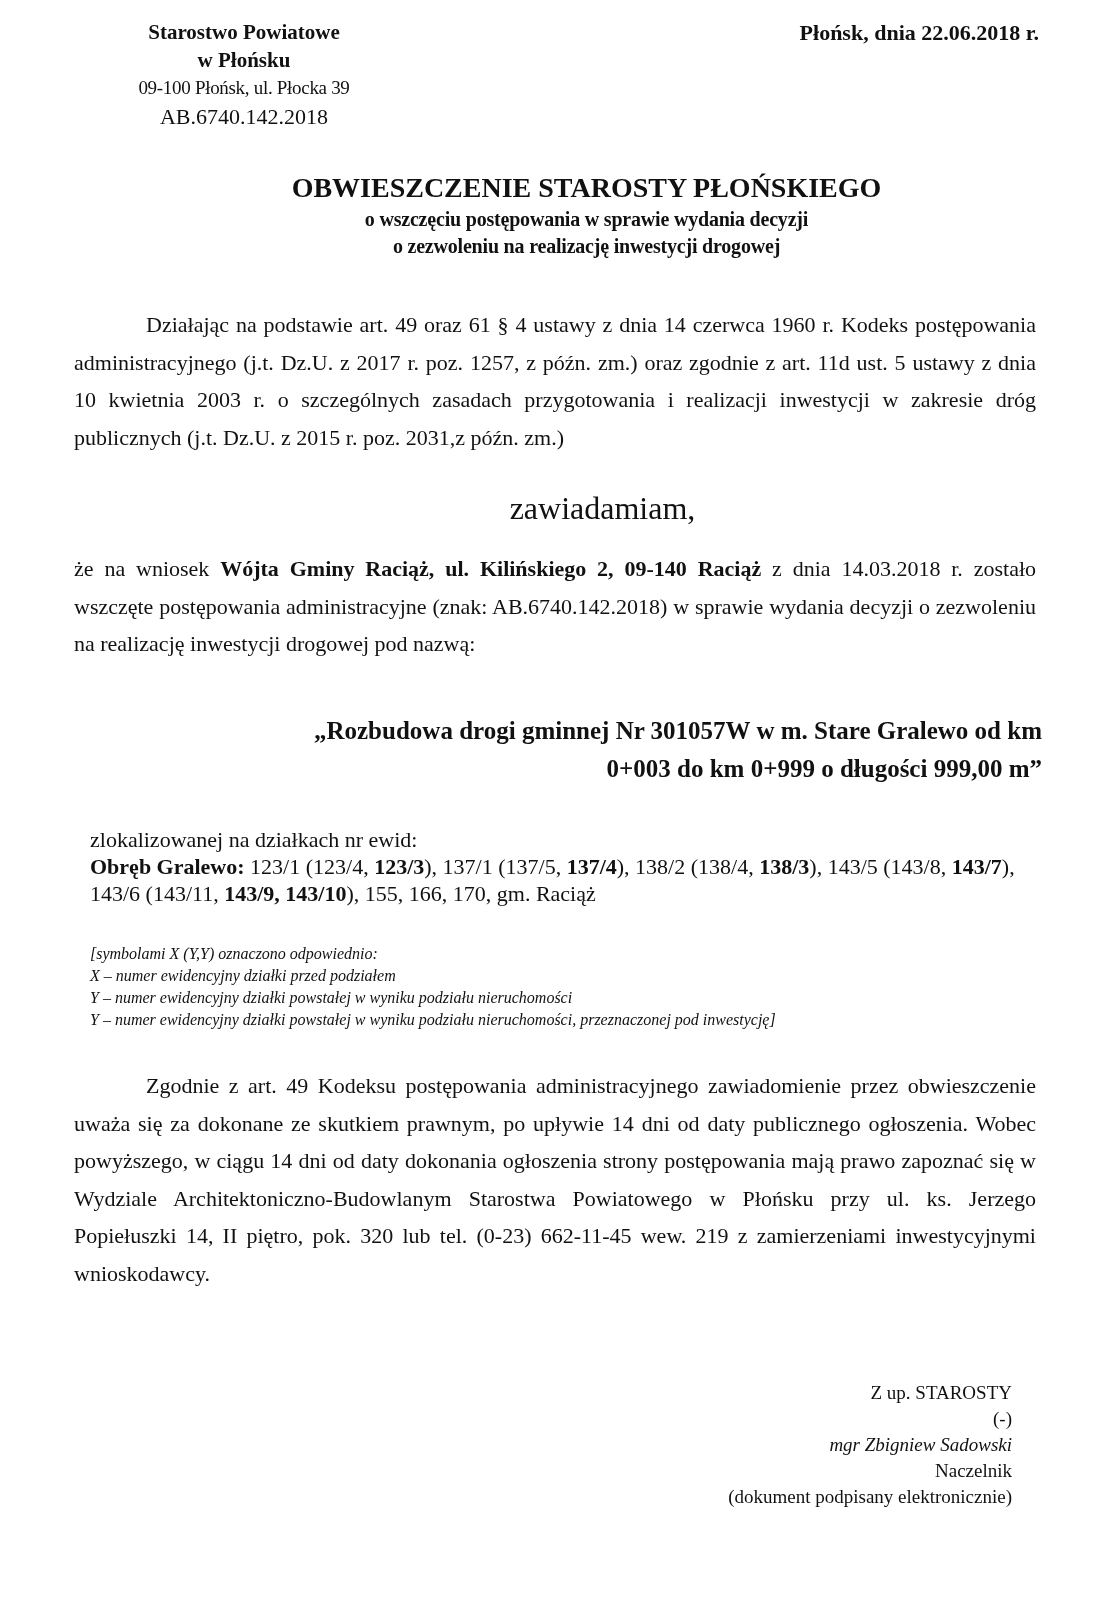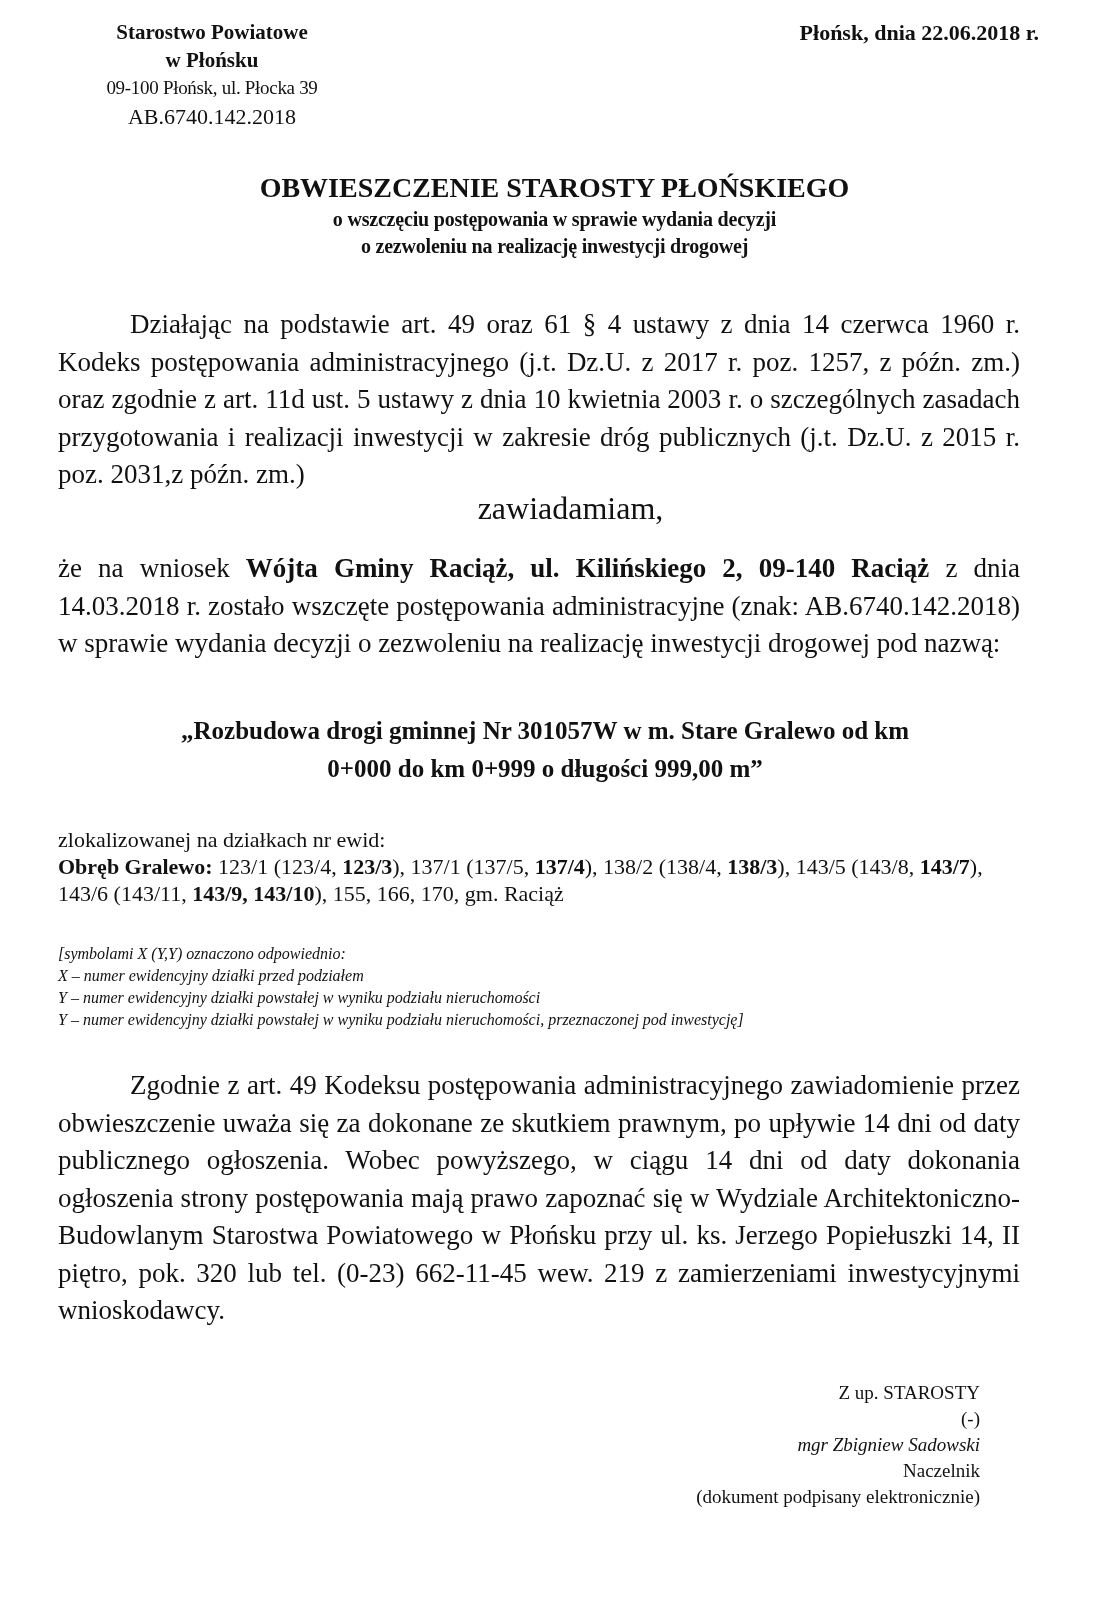--- a/index.html
+++ b/index.html
@@ -1,35 +1,35 @@
 <!DOCTYPE html>
 <html><head>
   <meta charset="utf-8">
   <style>
     html, body { margin: 0; padding: 0; background: #ffffff; }
     body {
       width: 1109px; height: 1621px; position: relative; overflow: hidden;
       font-family: "Liberation Serif", "DejaVu Serif", serif;
       color: #111111;
     }
-    .abs { position: absolute; }
+    .abs { position: absolute; margin-left: 32px; }
     .sender { left: 62px; top: 18px; width: 300px; text-align: center; line-height: 28px; }
     .sender .b { font-weight: bold; font-size: 21px; }
     .sender .addr { font-size: 19px; letter-spacing: -0.3px; }
     .sender .sig { font-size: 22px; line-height: 30px; }
     .date { right: 70px; top: 20px; font-weight: bold; font-size: 22px; }
     .title-block { left: 0; width: 1109px; top: 170px; text-align: center; }
     .title-block .t { font-weight: bold; font-size: 28px; line-height: 36px; }
     .title-block .s { font-weight: bold; font-size: 20px; line-height: 27px; letter-spacing: -0.2px; }
-    .p { left: 58px; width: 962px; font-size: 27px; line-height: 37.5px; text-align: justify; text-align-last: left; }
+    .p { left: 42px; width: 962px; font-size: 22px; line-height: 37.5px; text-align: justify; text-align-last: left; }
     .p .ind { display: inline-block; width: 72px; }
     .p1 { top: 306px; }
     .inform { left: 16px; width: 1109px; top: 490px; text-align: center; font-size: 32px; }
     .p2 { top: 550px; }
-    .proj { left: 80px; width: 930px; top: 712px; text-align: center; font-weight: bold; font-size: 25px; line-height: 38px; }
+    .proj { left: 80px; width: 930px; top: 712px; text-align: right; font-weight: bold; font-size: 25px; line-height: 38px; }
     .plots { left: 58px; width: 980px; top: 826px; font-size: 22px; line-height: 27px; }
     .legend { left: 58px; width: 980px; top: 943px; font-style: italic; font-size: 16px; line-height: 22px; }
     .p3 { top: 1067px; }
     .signature { left: 560px; width: 420px; top: 1380px; text-align: right; font-size: 19px; line-height: 26px; }
     .signature .it { font-style: italic; }
     b, strong { font-weight: bold; }
   </style>
 </head>
 <body>
 
@@ -49,21 +49,21 @@
 </div>
 
 <div class="abs p p1"><span class="ind"></span><span>Działając na podstawie art. 49 oraz 61 § 4 ustawy z dnia 14 czerwca 1960 r. Kodeks postępowania administracyjnego (j.t. Dz.U. z 2017 r. poz. 1257, z późn. zm.) oraz zgodnie z art. 11d ust. 5 ustawy z dnia 10 kwietnia 2003 r. o szczególnych zasadach przygotowania i realizacji inwestycji w zakresie dróg publicznych (j.t. Dz.U. z 2015 r. poz. 2031,z późn. zm.)</span></div>
 
 <div class="abs inform">zawiadamiam,</div>
 
 <div class="abs p p2"><span>że na wniosek </span><b>Wójta Gminy Raciąż, ul. Kilińskiego 2, 09-140 Raciąż</b><span> z dnia 14.03.2018 r. zostało wszczęte postępowania administracyjne (znak: AB.6740.142.2018) w sprawie wydania decyzji o zezwoleniu na realizację inwestycji drogowej pod nazwą:</span></div>
 
 <div class="abs proj">
   <div>„Rozbudowa drogi gminnej Nr 301057W w m. Stare Gralewo od km</div>
-  <div>0+000 do km 0+999 o długości 999,00 m”</div>
+  <div>0+003 do km 0+999 o długości 999,00 m”</div>
 </div>
 
 <div class="abs plots">
   <div>zlokalizowanej na działkach nr ewid:</div>
   <div><b>Obręb Gralewo:</b><span id="plot-segments"><span> 123/1 (123/4, </span><b>123/3</b><span>), 137/1 (137/5, </span><b>137/4</b><span>), 138/2 (138/4, </span><b>138/3</b><span>), 143/5 (143/8, </span><b>143/7</b><span>), 143/6 (143/11, </span><b>143/9, 143/10</b><span>), 155, 166, 170, gm. Raciąż</span></span></div>
 </div>
 
 <div class="abs legend">
   <div>[symbolami X (Y,Y) oznaczono odpowiednio:</div>
   <div>X – numer ewidencyjny działki przed podziałem</div>

